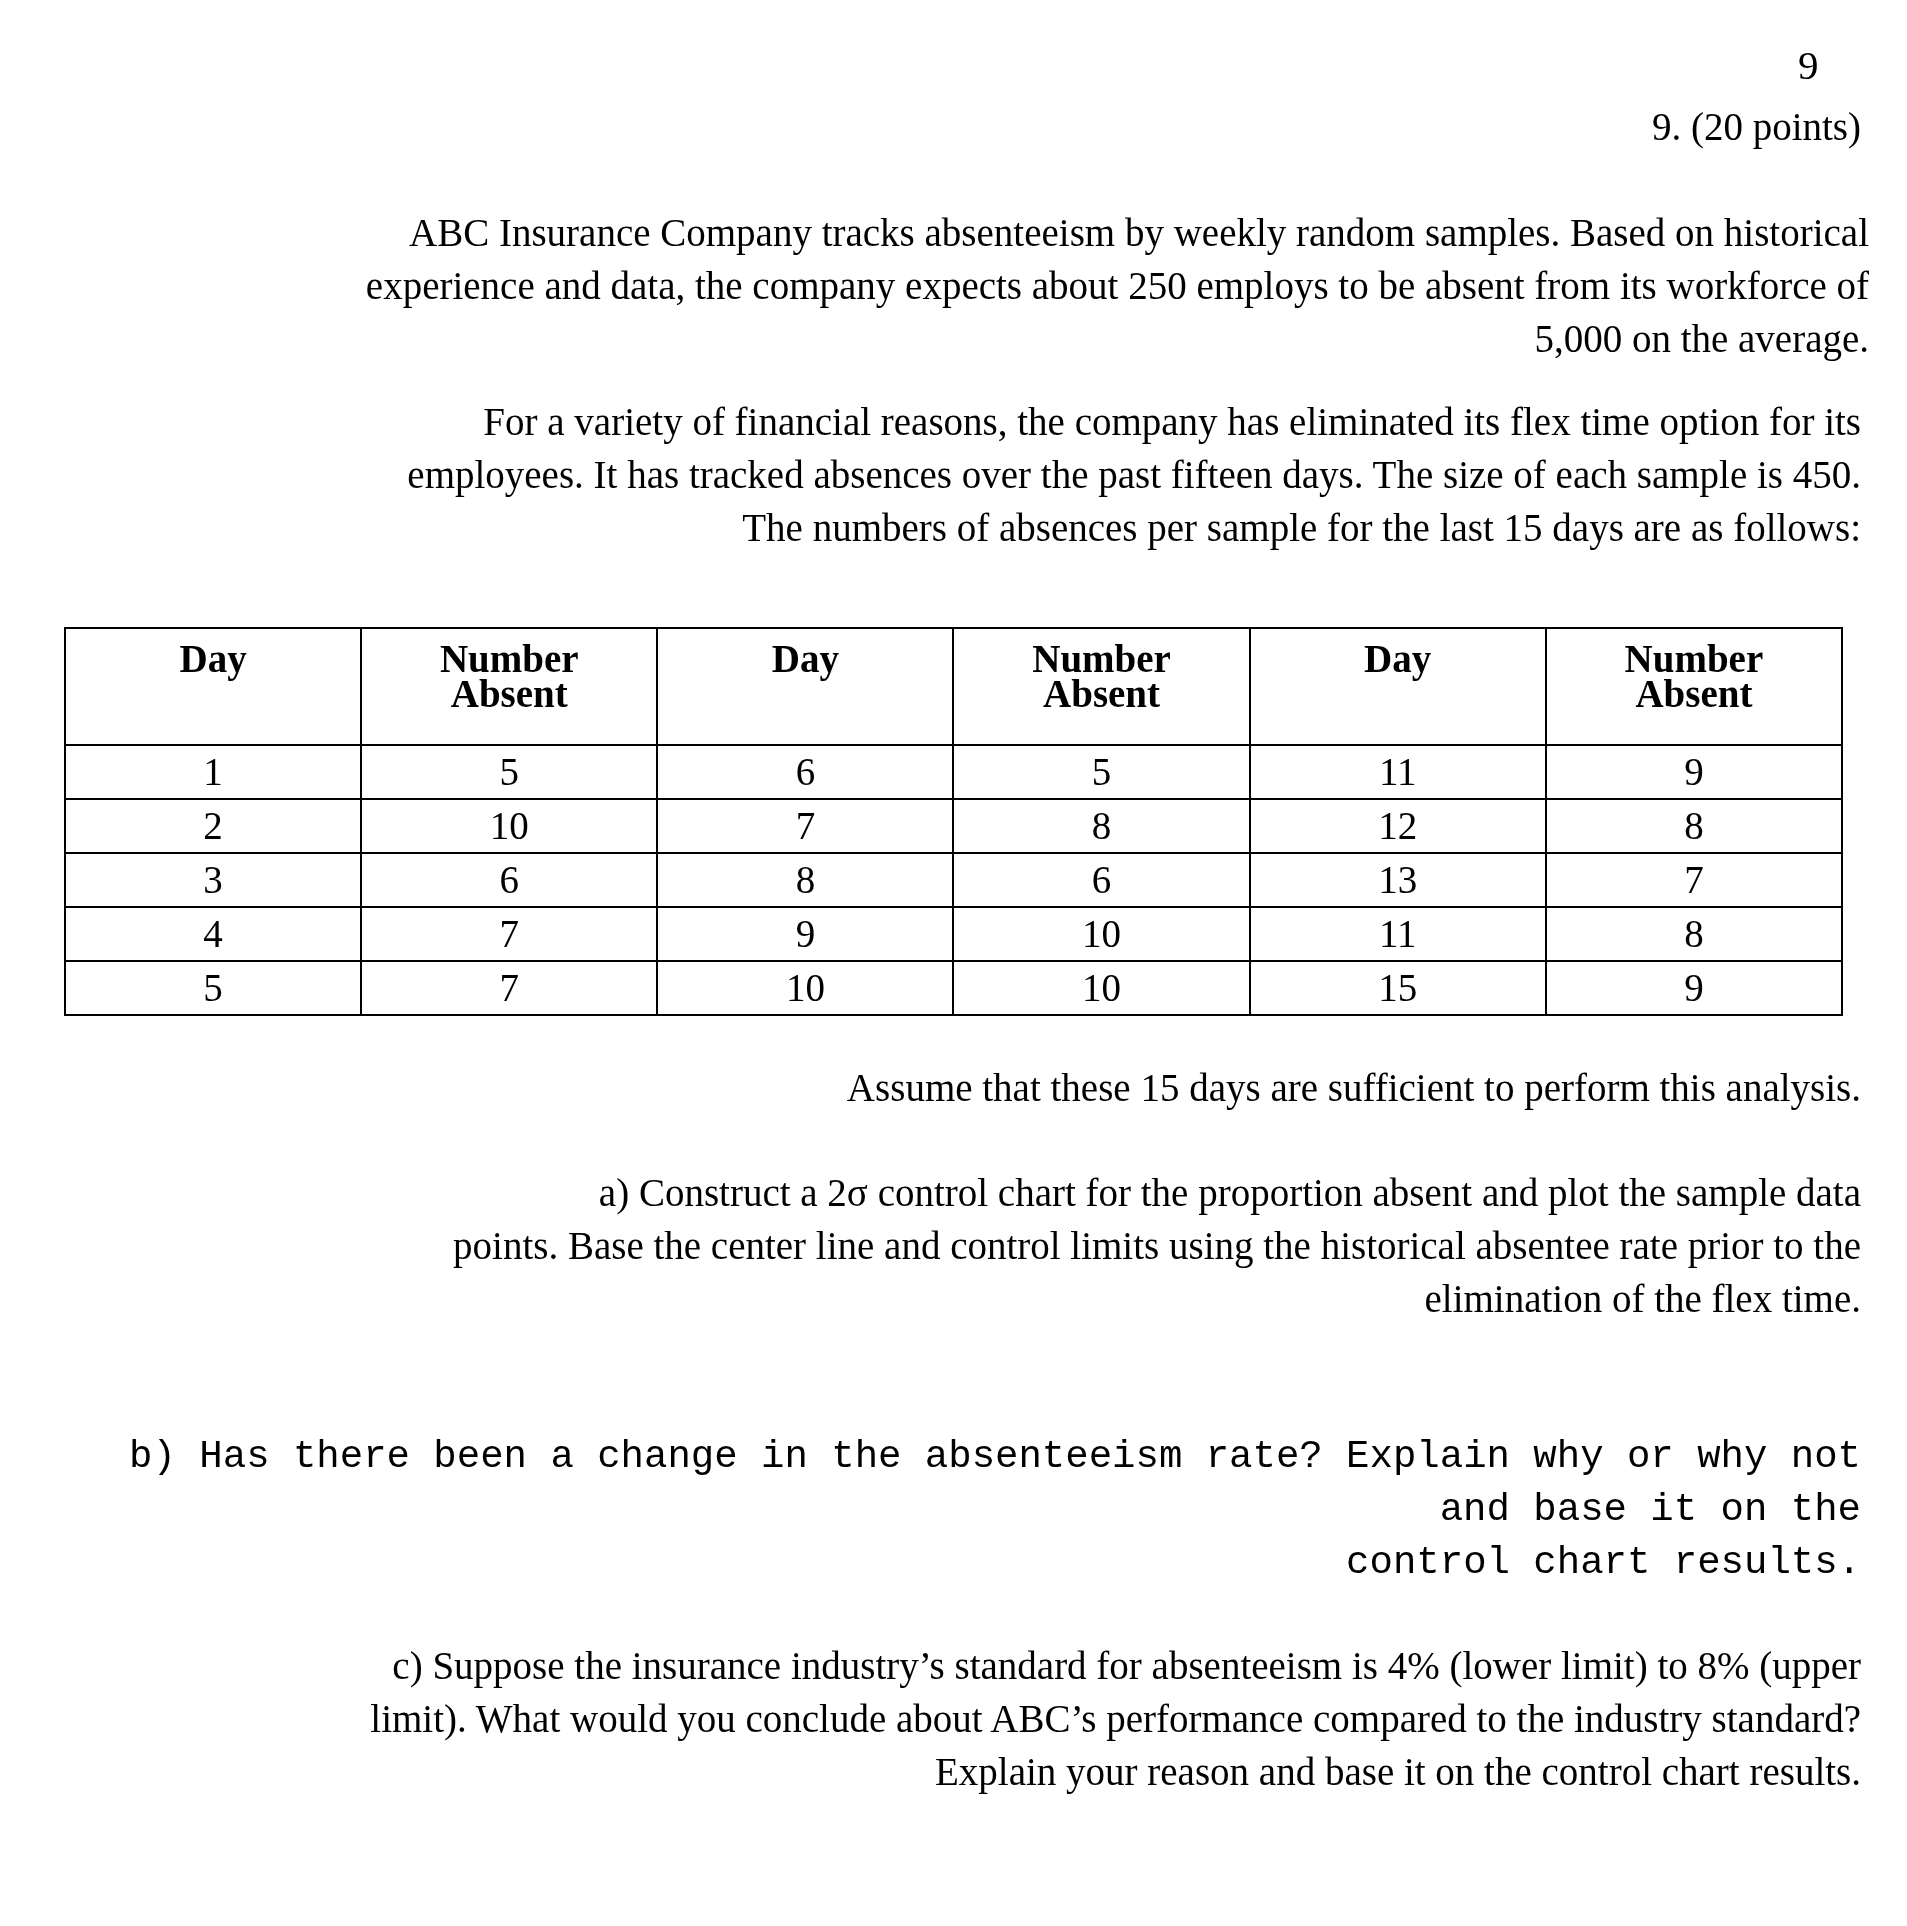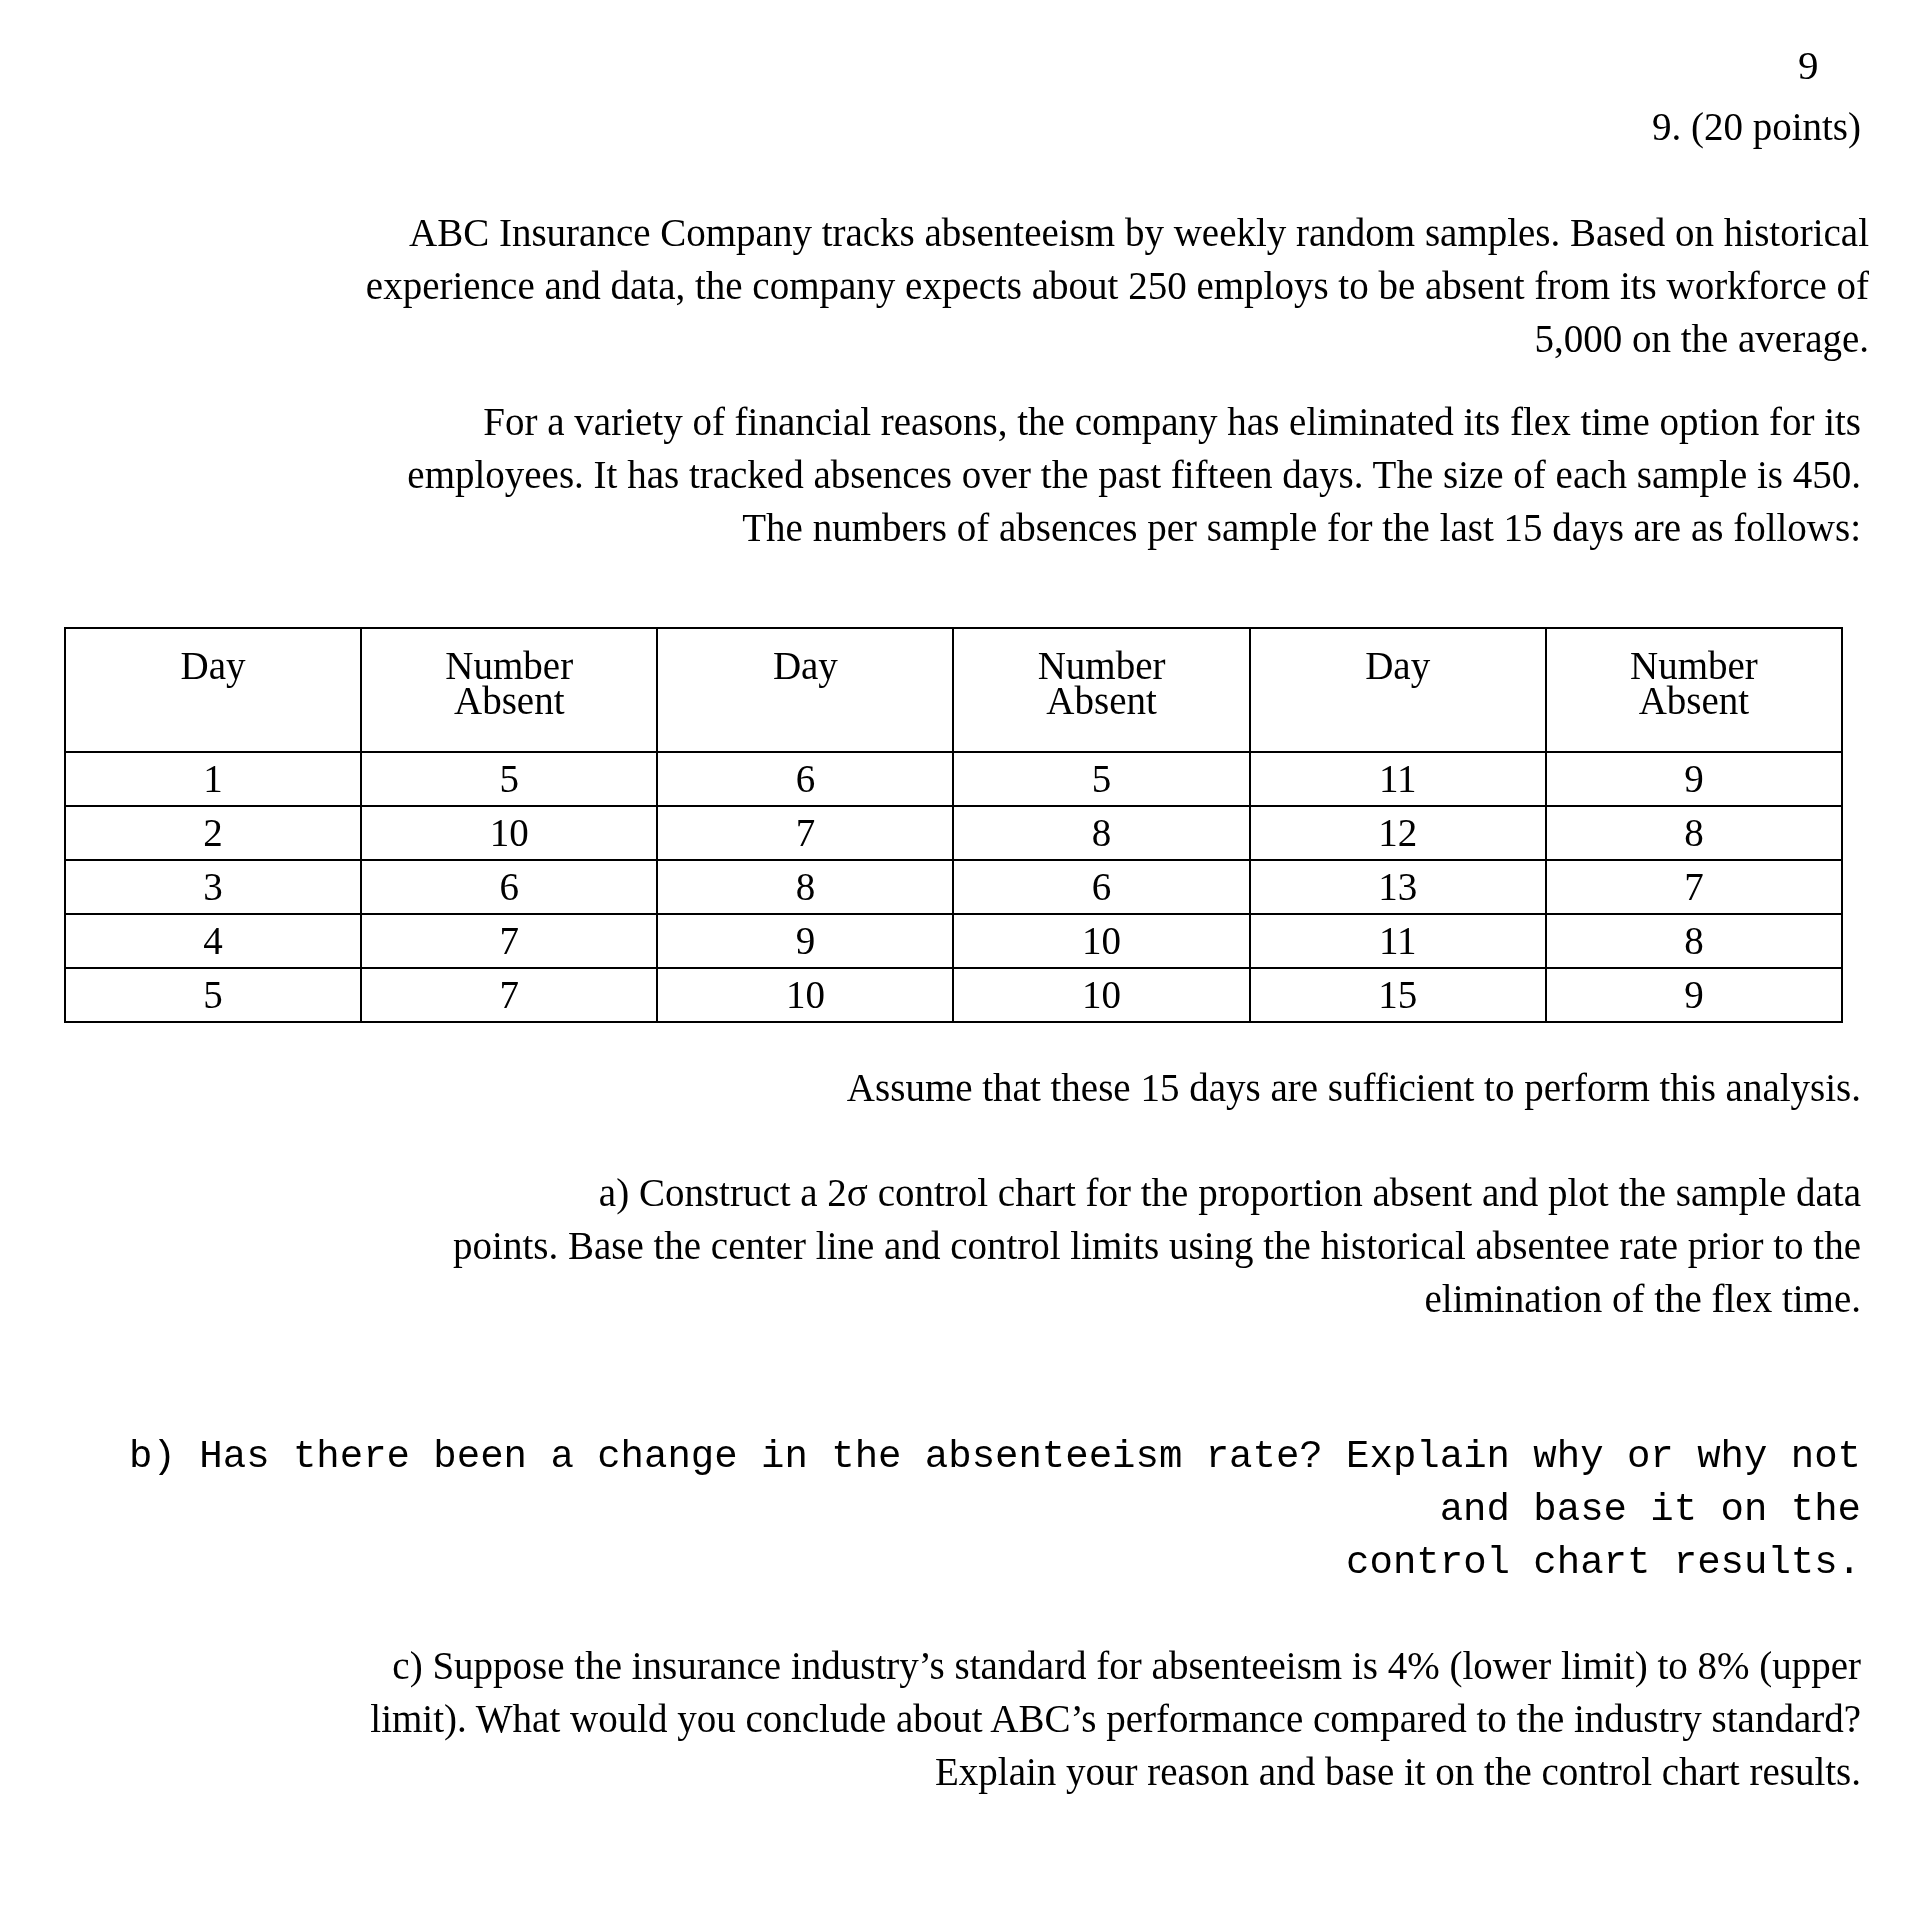--- a/index.html
+++ b/index.html
@@ -48,25 +48,25 @@
       table-layout: fixed;
     }
     table.data-table th,
     table.data-table td {
       border: 2.2px solid #000;
       text-align: center;
       padding: 0;
       font-size: 39px;
     }
     table.data-table th {
-      font-weight: normal;
+      font-weight: bold;
       vertical-align: top;
       height: 103px;
       line-height: 35px;
-      padding-top: 19px;
+      padding-top: 12px;
     }
     table.data-table th span { display: block; }
     table.data-table td {
       height: 52px;
       line-height: 52px;
       font-weight: normal;
     }
   </style>
 </head>
 <body>

